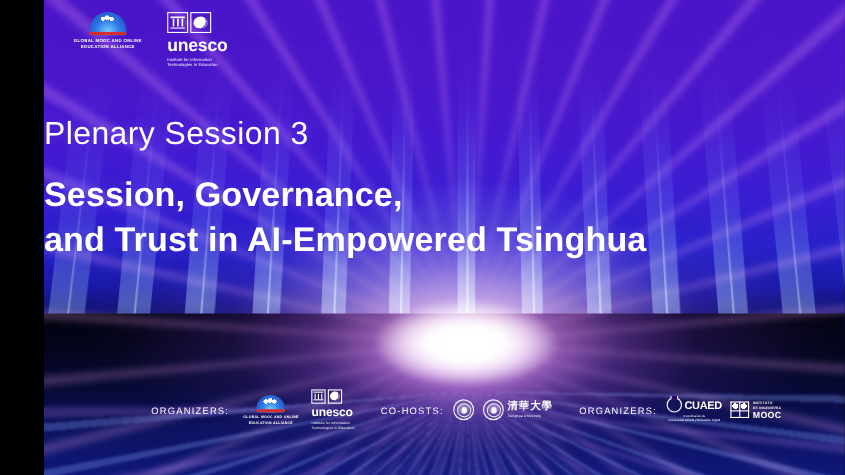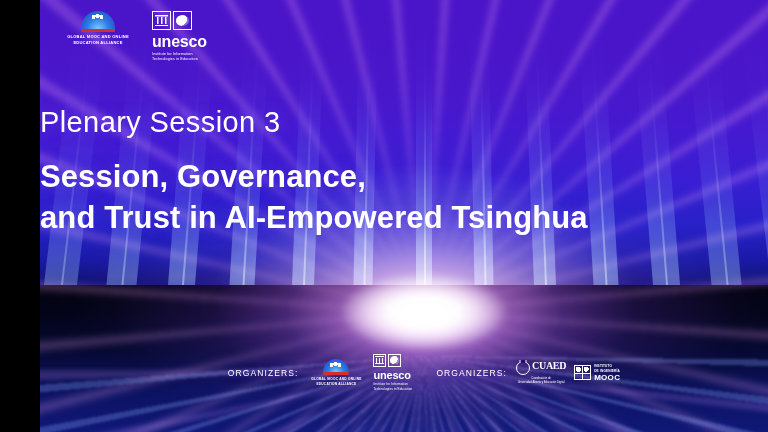--- a/index.html
+++ b/index.html
@@ -208,21 +208,21 @@
     content:""; position:absolute; left:50%; top:54%; transform:translate(-50%,-50%);
     width:5px; height:6px; border-radius:50% 50% 40% 40%;
     background:rgba(255,255,255,.92);
   }
 
   .tsinghua{ display:flex; align-items:center; gap:3px; }
   .ts-cn{ font-size:9.5px; color:#fff; font-weight:700; letter-spacing:.8px; line-height:1; }
   .ts-en{ font-size:3.1px; color:#fff; letter-spacing:.2px; margin-top:1.5px; }
 
   .cuaed{ display:flex; flex-direction:column; align-items:center; }
-  .cuaed-row{ display:flex; align-items:flex-start; gap:2px;font-family:Liberation Serif, serif; }
+  .cuaed-row{ display:flex; align-items:flex-end; gap:2px; }
   .cuaed-ring{
     width:14px; height:14px; border-radius:50%;
     border:1.4px solid #fff; position:relative;
   }
   .cuaed-ring:before{
     content:""; position:absolute; left:50%; top:-2.5px; transform:translateX(-50%);
     width:5px; height:3px; background:#2b0a6e; border-left:1.4px solid #fff; border-right:1.4px solid #fff;
   }
   .cuaed-word{ font-size:10px; font-weight:700; color:#fff; letter-spacing:-.3px; line-height:1; }
   .cuaed-sub{ font-size:2.7px; color:#fff; line-height:1.5; margin-top:1.5px; text-align:center; }
@@ -358,20 +358,33 @@
                 <div class="unesco-globe"></div>
               </div>
           </div>
           <div class="unesco-word">unesco</div>
           <div class="unesco-sub" style="white-space: pre-line;">Institute for Information
 Technologies in Education</div>
         </div>
       </div>
     </div>
 
+    <div class="fgroup">
+      <div class="flabel">CO-HOSTS:</div>
+      <div class="logos">
+        <div class="seal"></div>
+        <div class="tsinghua">
+          <div class="seal"></div>
+          <div>
+            <div class="ts-cn">清華大學</div>
+            <div class="ts-en">Tsinghua University</div>
+          </div>
+        </div>
+      </div>
+    </div>
 
     <div class="fgroup">
       <div class="flabel">ORGANIZERS:</div>
       <div class="logos">
         <div class="cuaed">
           <div class="cuaed-row">
             <div class="cuaed-ring"></div>
             <div class="cuaed-word">CUAED</div>
           </div>
           <div class="cuaed-sub" style="white-space: pre-line;">Coordinación de

